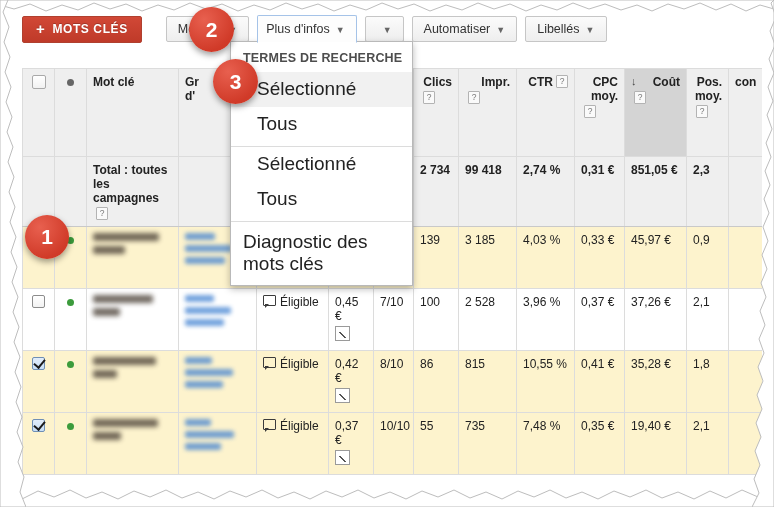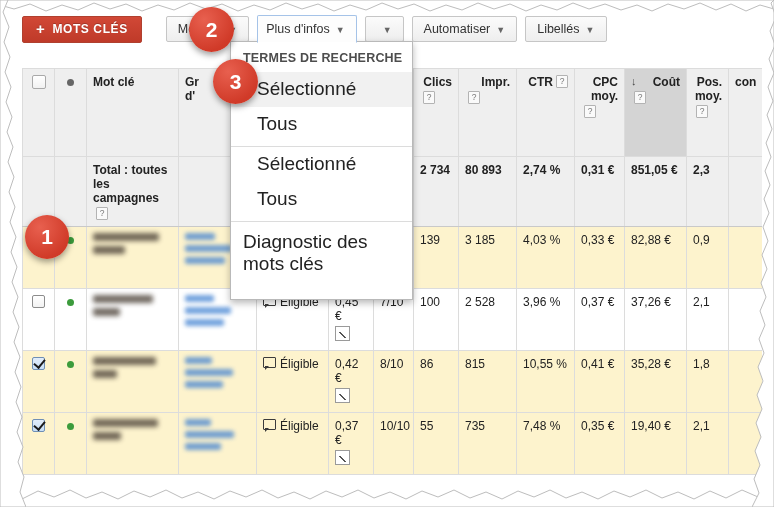--- a/index.html
+++ b/index.html
@@ -56,21 +56,21 @@
   }
   .menu-head{
     font-size:12.5px;font-weight:bold;color:#4d4d4d;letter-spacing:.2px;
     padding:9px 0 7px 12px;
   }
   .menu-item{
     font-size:19px;color:#222;padding:6px 0 7px 26px;cursor:default;
   }
   .menu-item.hl{background:#f1f1f1;}
   .menu-sep{height:1px;background:#dcdcdc;margin:4px 0 0 0;}
-  .menu-item.plain{padding-left:12px;padding-top:9px;padding-bottom:24px;}
+  .menu-item.plain{padding-left:12px;padding-top:9px;padding-bottom:10px;}
 
   
   .table{position:absolute;left:24px;top:50px;width:738px;border-collapse:collapse;table-layout:fixed;}
   .table td,.table th{
     border-left:1px solid #dcdcdc;border-bottom:1px solid #dcdcdc;
     font-size:12px;color:#222;vertical-align:top;padding:6px 6px;box-sizing:border-box;
   }
   thead th{
     background:#efefef;font-weight:bold;color:#222;font-size:12px;
     border-bottom:1px solid #c9c9c9;border-top:1px solid #dcdcdc;
@@ -243,21 +243,21 @@
           <td class="r">
             <span></span>
           </td>
           <td class="r">
             <span>--</span>
           </td>
           <td class="r">
             <span>2 734</span>
           </td>
           <td class="r">
-            <span>80 893</span>
+            <span>99 418</span>
           </td>
           <td class="r">
             <span>2,74 %</span>
           </td>
           <td class="r">
             <span>0,31 €</span>
           </td>
           <td class="r">
             <span>851,05 €</span>
           </td>
@@ -284,21 +284,21 @@
           </td>
           <td class="r">
             <span class="cellnum">0,35 €</span>
             <span class="sparkbox"></span>
           </td>
           <td class="r"><span>7/10</span></td>
           <td class="r"><span>139</span></td>
           <td class="r"><span>3 185</span></td>
           <td class="r"><span>4,03 %</span></td>
           <td class="r"><span>0,33 €</span></td>
-          <td class="r"><span>82,88 €</span></td>
+          <td class="r"><span>45,97 €</span></td>
           <td class="r"><span>0,9</span></td>
           <td></td>
         </tr>
 
         <tr class="row">
           <td class="c"><span class="chk"></span></td>
           <td class="c"><span class="gdot"></span></td>
           <td>
             <span class="blur-dark" style="width:76%"></span>
             <span class="blur-dark" style="width:34%"></span>

